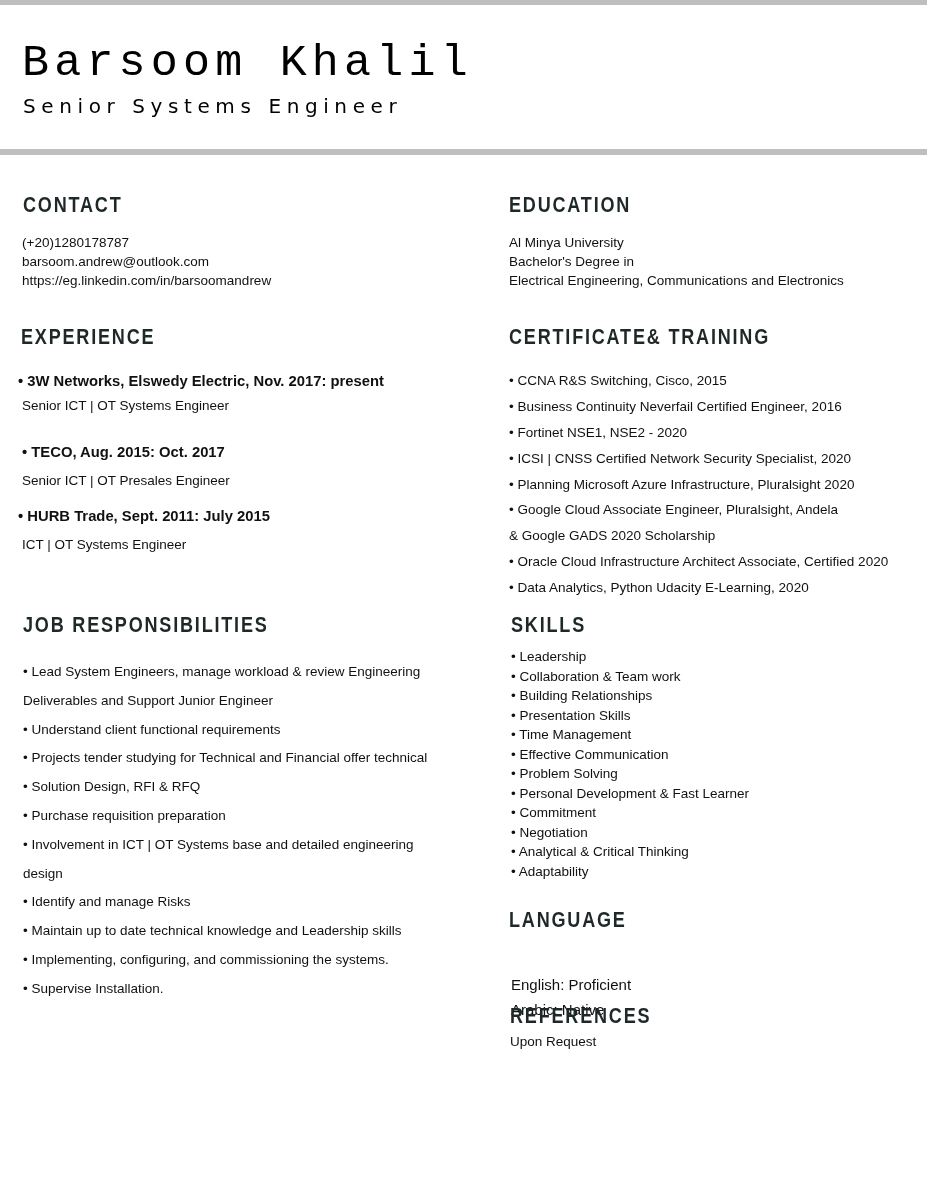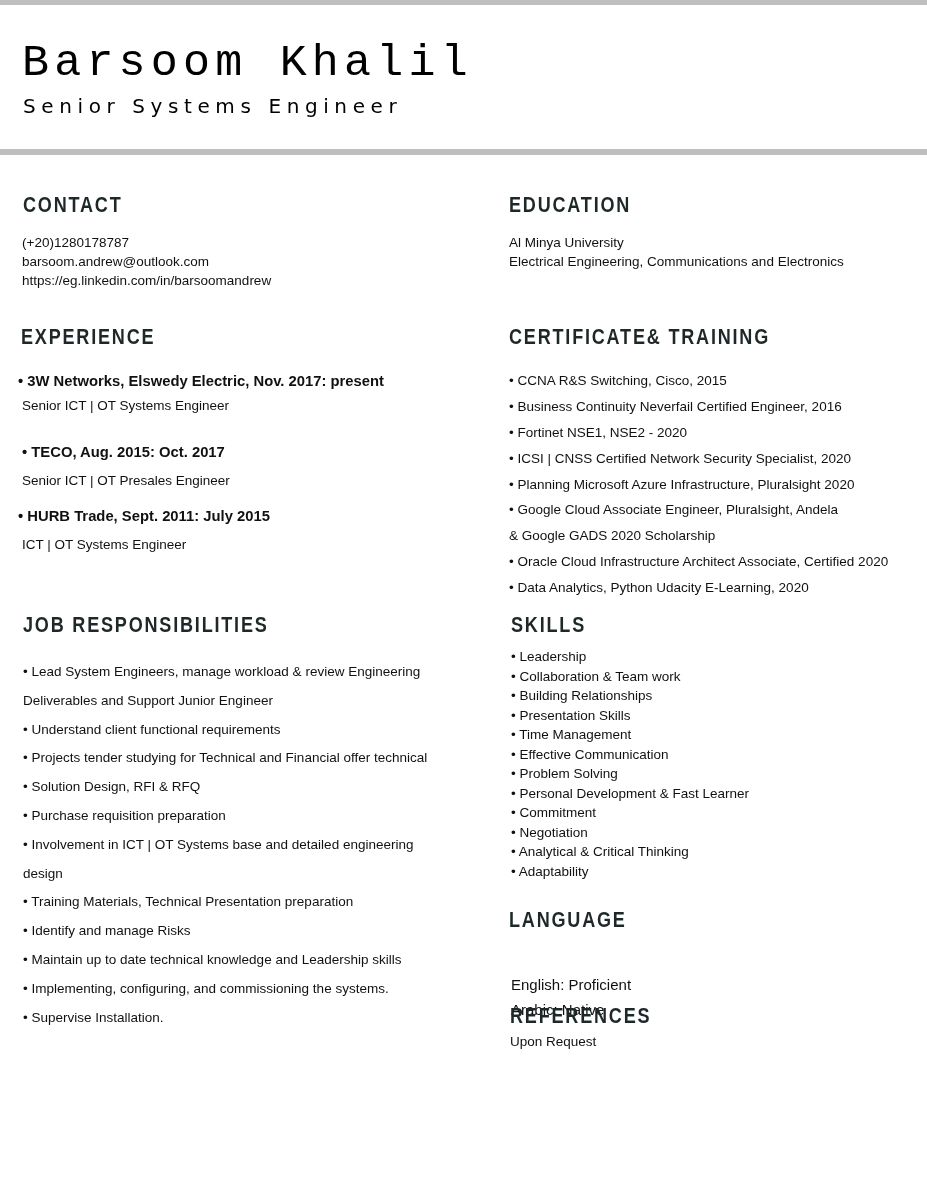--- a/index.html
+++ b/index.html
@@ -58,30 +58,30 @@
 <div class="h" style="left:23px; top:613px;">Job Responsibilities</div>
 <div class="t jr" style="left:23px; top:658px;">
   <div>• Lead System Engineers, manage workload &amp; review Engineering</div>
   <div>Deliverables and Support Junior Engineer</div>
   <div>• Understand client functional requirements</div>
   <div>• Projects tender studying for Technical and Financial offer technical</div>
   <div>• Solution Design, RFI &amp; RFQ</div>
   <div>• Purchase requisition preparation</div>
   <div>• Involvement in ICT | OT Systems base and detailed engineering</div>
   <div>design</div>
-  <div>• Training Materials, Technical Presentation preparation</div>
   <div>• Identify and manage Risks</div>
   <div>• Maintain up to date technical knowledge and Leadership skills</div>
   <div>• Implementing, configuring, and commissioning the systems.</div>
   <div>• Supervise Installation.</div>
 </div>
 
 <div class="h" style="left:509px; top:193px;">Education</div>
 <div class="t lines" style="left:509px; top:233px;">
   <div>Al Minya University</div>
+  <div>Bachelor's Degree in</div>
   <div>Electrical Engineering, Communications and Electronics</div>
 </div>
 
 <div class="h" style="left:509px; top:325px;">Certificate&amp; Training</div>
 <div class="t cert" style="left:509px; top:368px;">
   <div>• CCNA R&amp;S Switching, Cisco, 2015</div>
   <div>• Business Continuity Neverfail Certified Engineer, 2016</div>
   <div>• Fortinet NSE1, NSE2 - 2020</div>
   <div>• ICSI | CNSS Certified Network Security Specialist, 2020</div>
   <div>• Planning Microsoft Azure Infrastructure, Pluralsight 2020</div>

